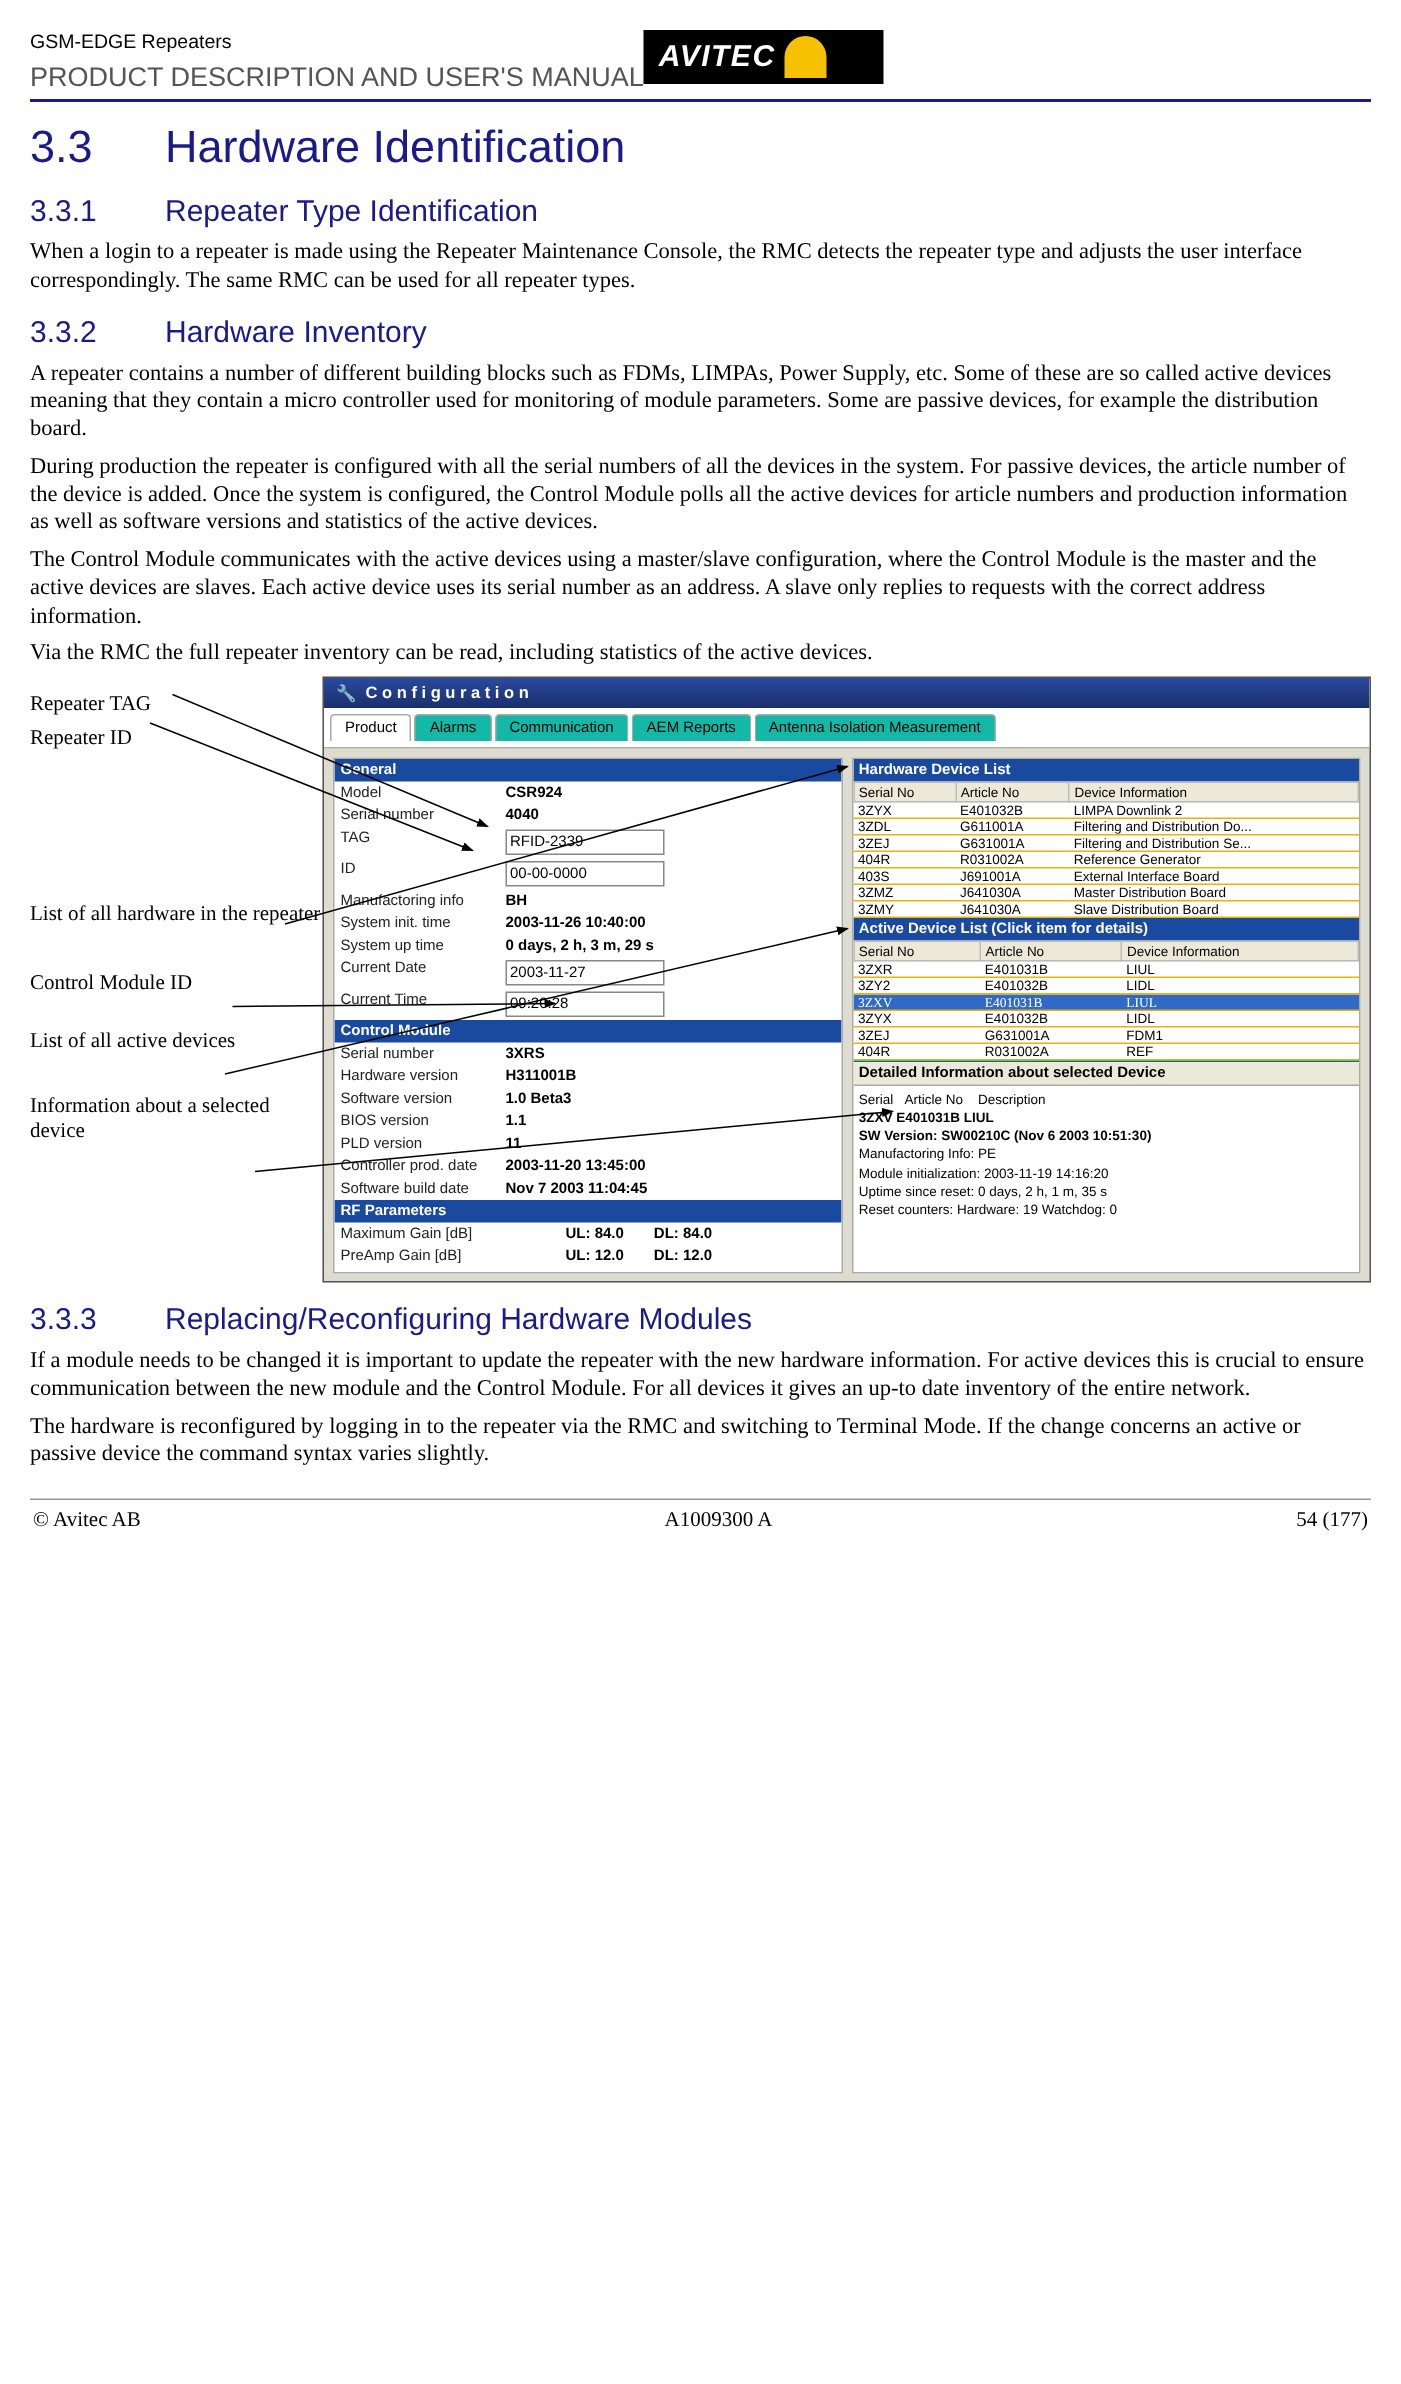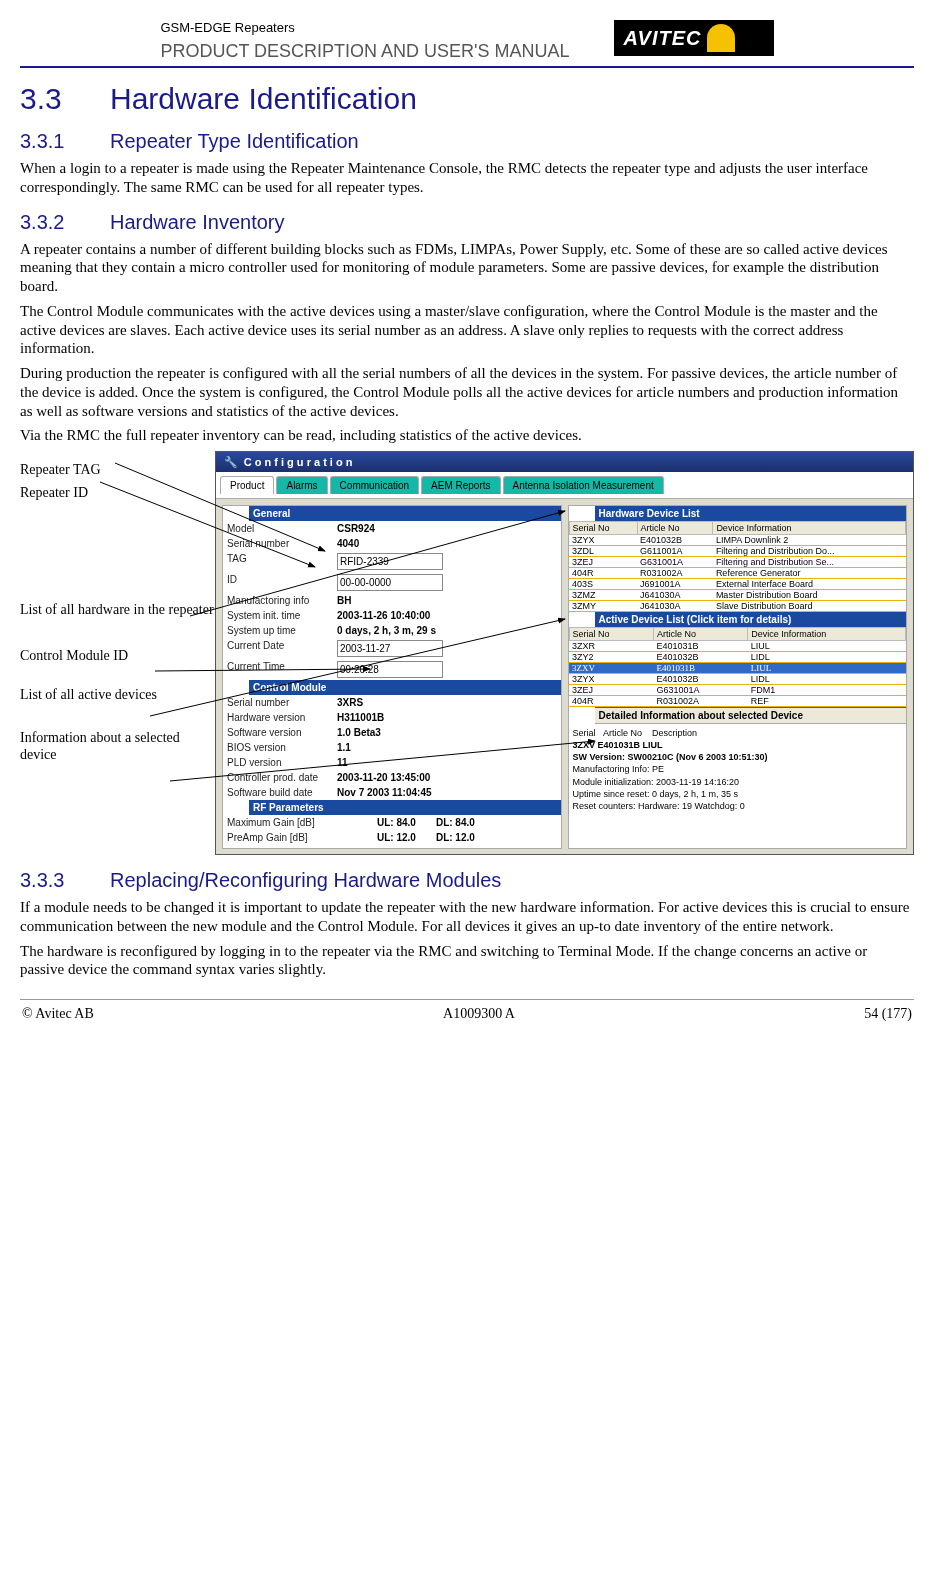--- a/index.html
+++ b/index.html
@@ -9,23 +9,22 @@
     font-family: "Times New Roman", Times, serif;
     color: #000;
     width: 934px;
   }
   .page {
     padding: 20px 20px 10px 20px;
     position: relative;
   }
   .header-row {
     display: flex;
-    justify-content: center;
+    justify-content: flex-start;
     align-items: flex-start;
-    gap: 44px;
   }
   .header-left {
     font-family: Arial, Helvetica, sans-serif;
   }
   .hdr-small {
     font-size: 13px;
     margin: 0;
   }
   .hdr-big {
     font-size: 18px;
@@ -161,21 +160,20 @@
     display: flex;
     flex-direction: column;
     overflow: hidden;
   }
   .sectionbar {
     background: #1a4aa0;
     color: #fff;
     padding: 2px 4px;
     font-weight: bold;
     font-size: 10px;
-    margin-left: 26px;
   }
   .kv {
     padding: 2px 4px;
     display: flex;
     font-size: 10px;
   }
   .kv .k {
     width: 110px;
     color: #222;
   }
@@ -254,22 +252,22 @@
 
   <h2 class="sub">
     <span class="num">3.3.1</span><span>Repeater Type Identification</span>
   </h2>
   <p class="body">When a login to a repeater is made using the Repeater Maintenance Console, the RMC detects the repeater type and adjusts the user interface correspondingly. The same RMC can be used for all repeater types.</p>
 
   <h2 class="sub">
     <span class="num">3.3.2</span><span>Hardware Inventory</span>
   </h2>
   <p class="body">A repeater contains a number of different building blocks such as FDMs, LIMPAs, Power Supply, etc. Some of these are so called active devices meaning that they contain a micro controller used for monitoring of module parameters. Some are passive devices, for example the distribution board.</p>
+  <p class="body">During production the repeater is configured with all the serial numbers of all the devices in the system. For passive devices, the article number of the device is added. Once the system is configured, the Control Module polls all the active devices for article numbers and production information as well as software versions and statistics of the active devices.</p>
   <p class="body">The Control Module communicates with the active devices using a master/slave configuration, where the Control Module is the master and the active devices are slaves. Each active device uses its serial number as an address. A slave only replies to requests with the correct address information.</p>
-  <p class="body">During production the repeater is configured with all the serial numbers of all the devices in the system. For passive devices, the article number of the device is added. Once the system is configured, the Control Module polls all the active devices for article numbers and production information as well as software versions and statistics of the active devices.</p>
   <p class="body">Via the RMC the full repeater inventory can be read, including statistics of the active devices.</p>
 
   <div class="figure-area" style="position:relative;">
     <div class="callouts">
       <div style="margin-top:5px;margin-bottom:6px">Repeater TAG</div>
       <div style="margin-bottom:100px">Repeater ID</div>
       <div style="margin-bottom:30px">List of all hardware in the repeater</div>
       <div style="margin-bottom:22px">Control Module ID</div>
       <div style="margin-bottom:26px">List of all active devices</div>
       <div>Information about a selected device</div>

